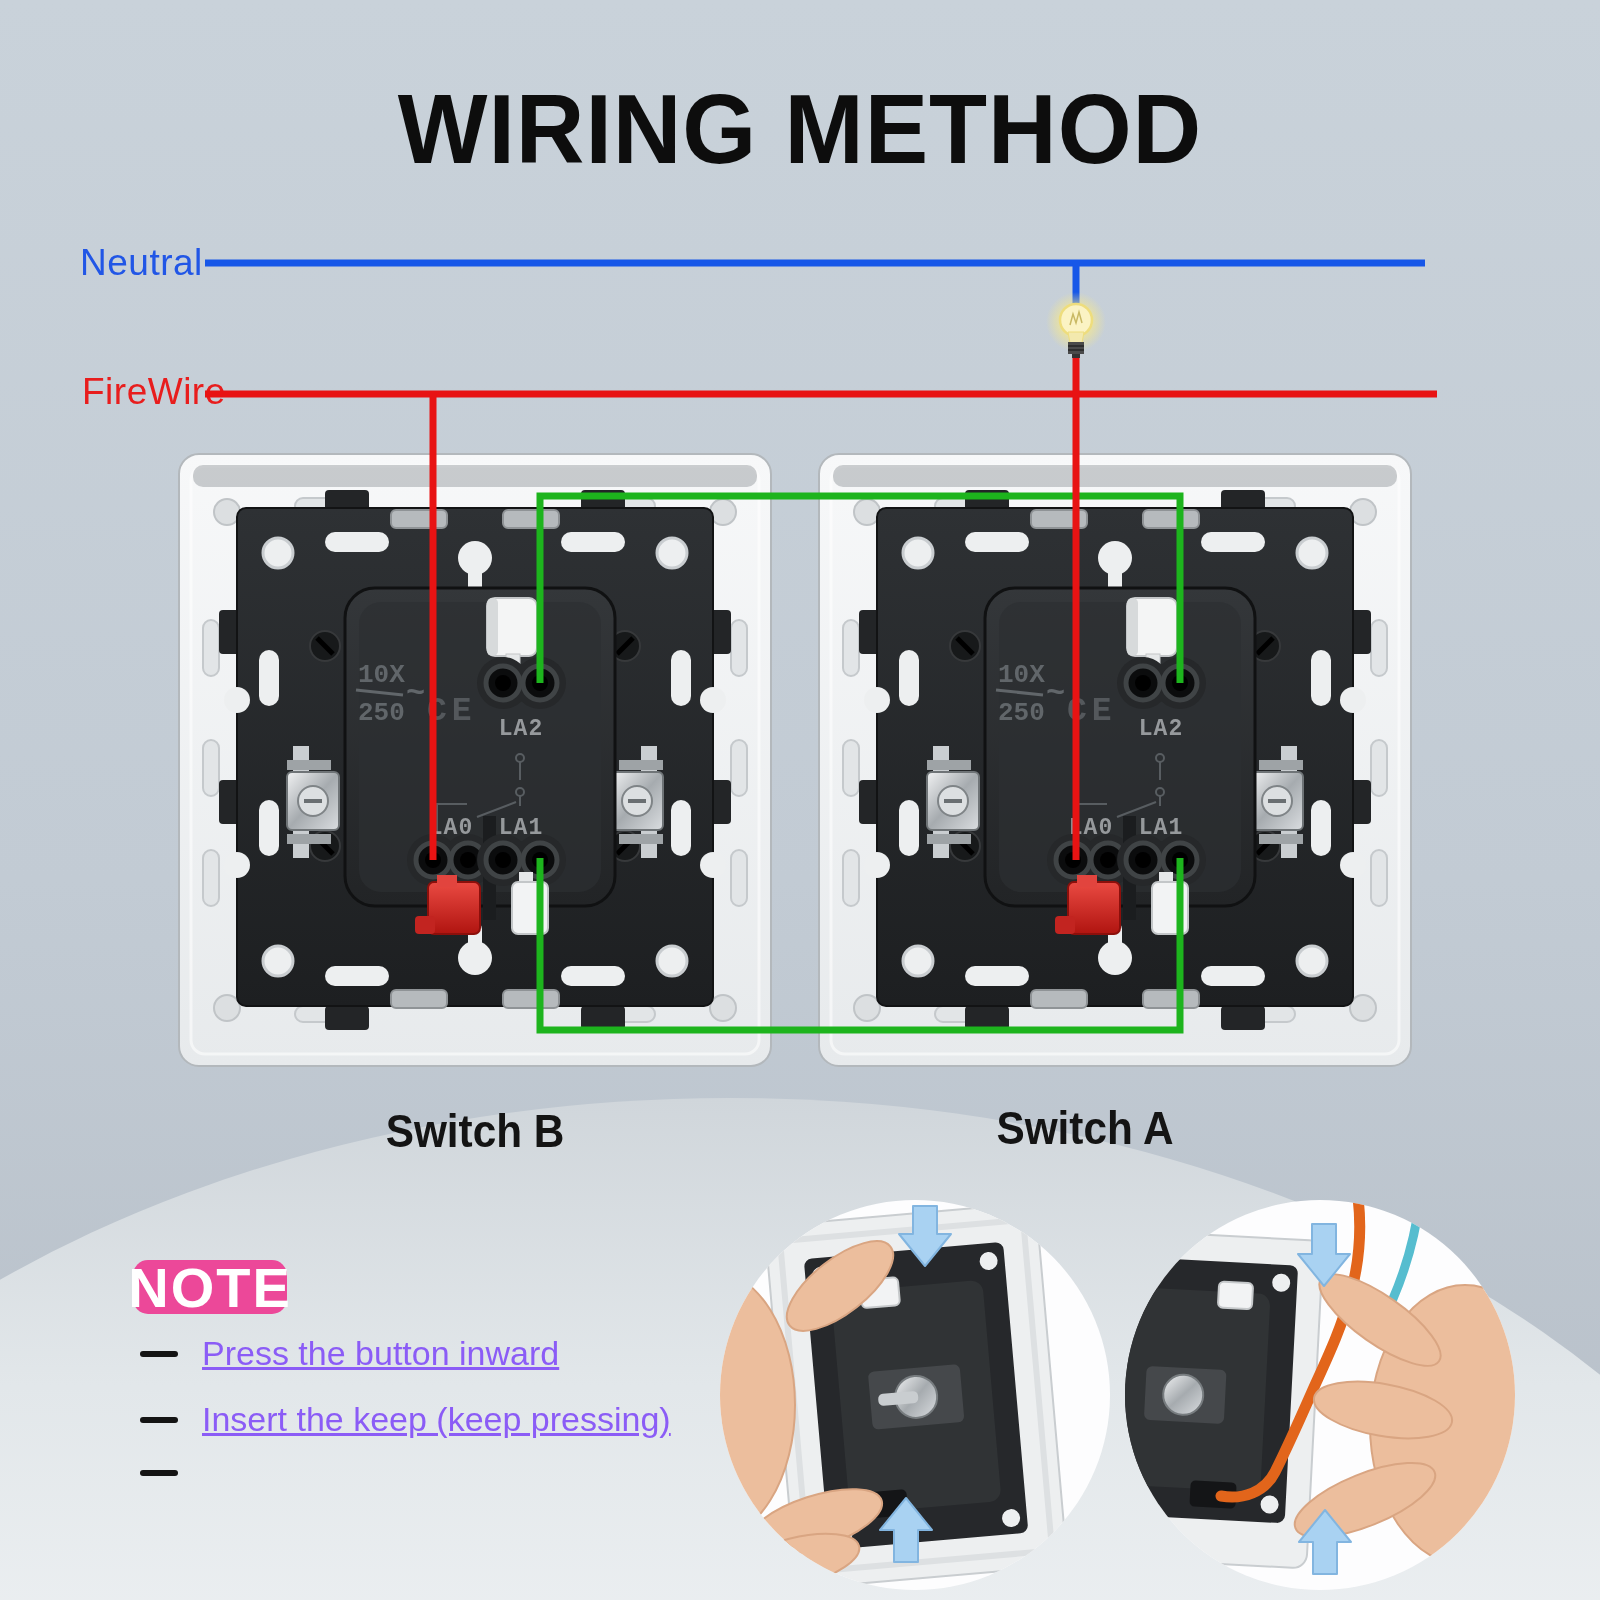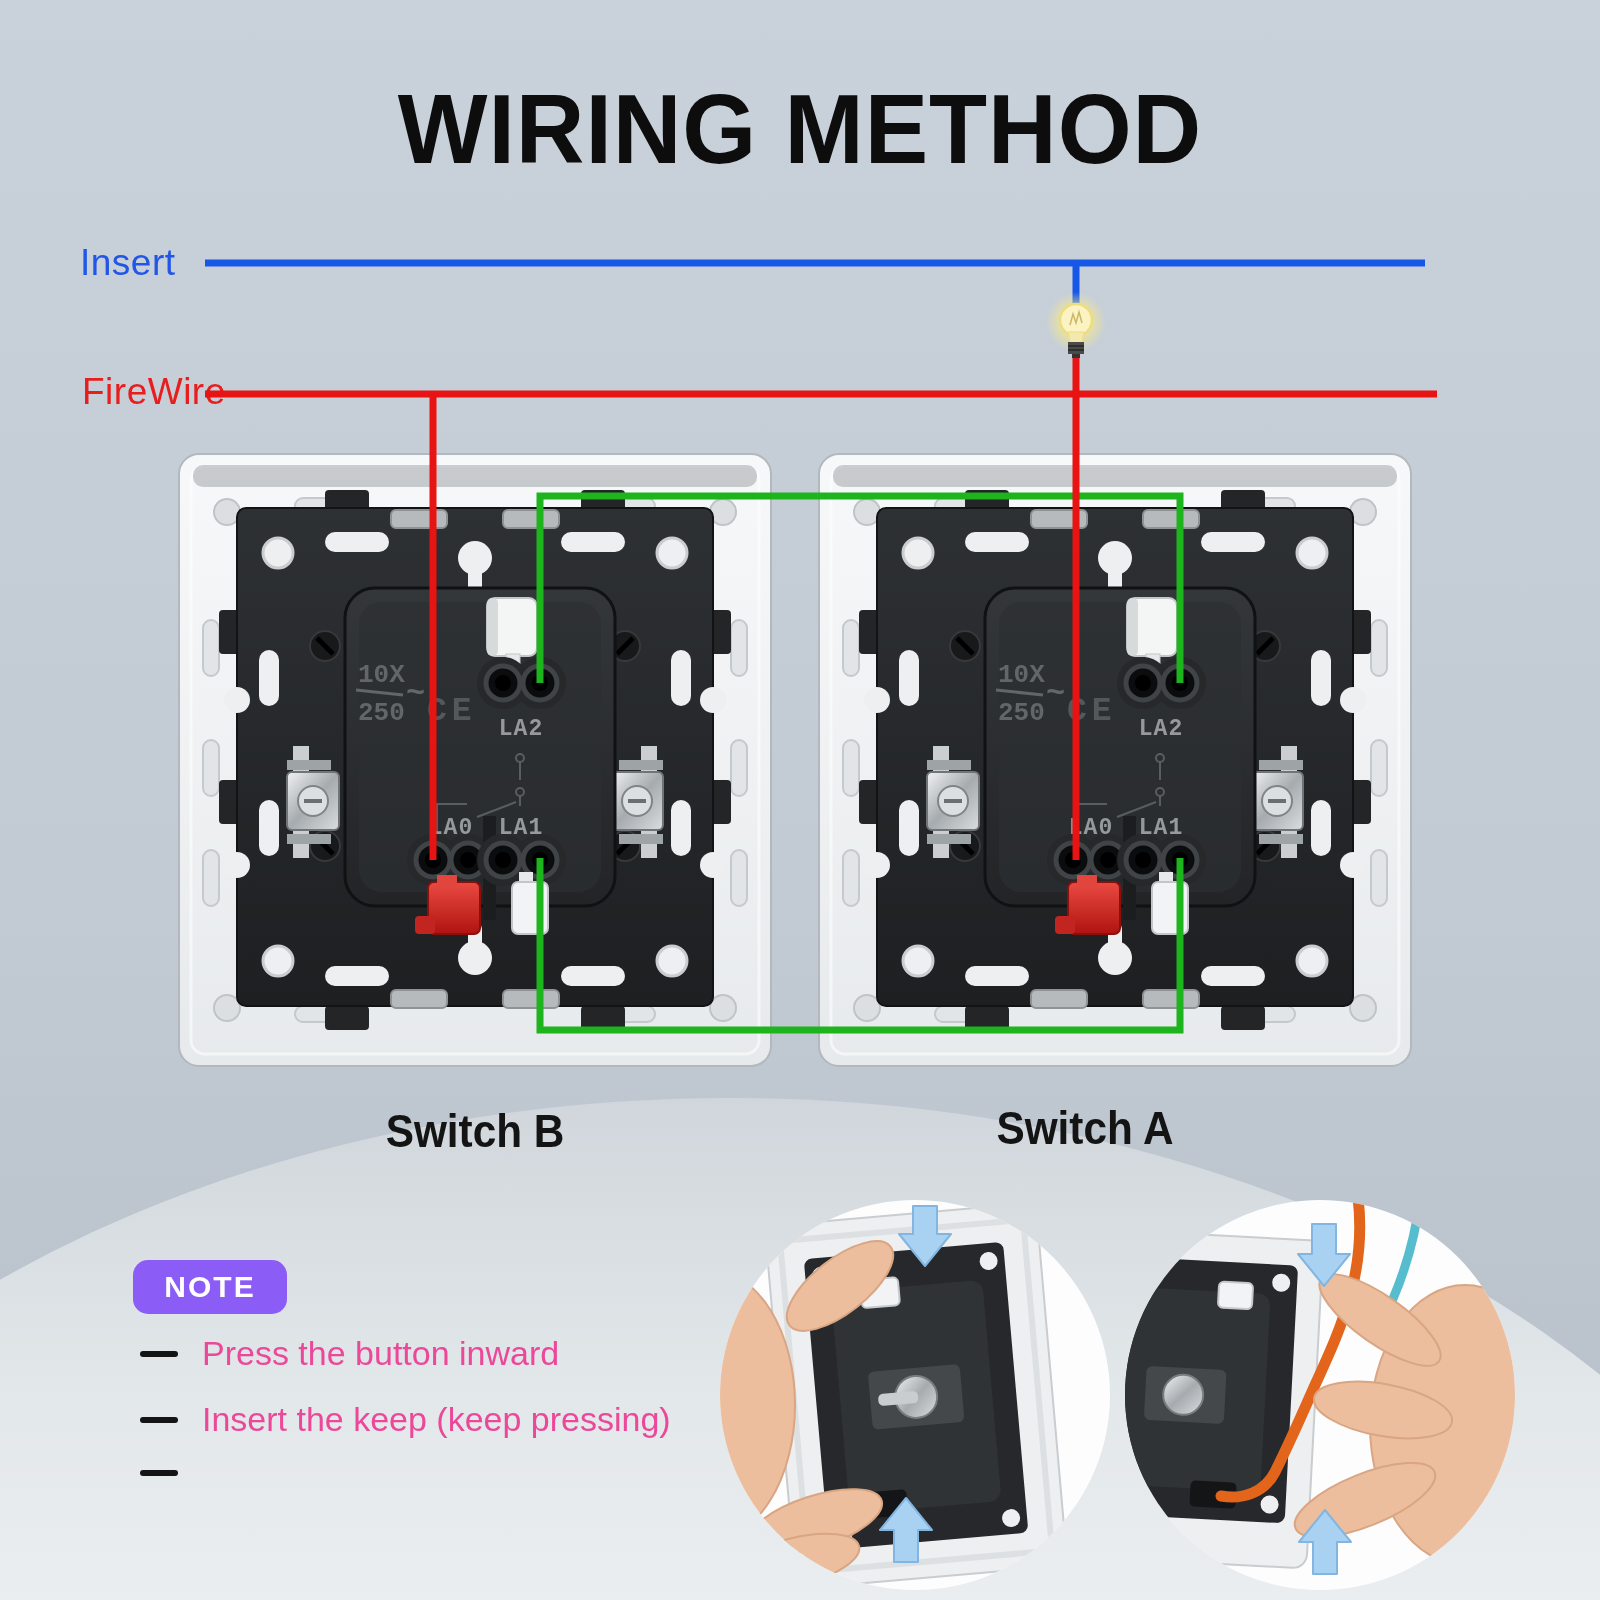--- a/index.html
+++ b/index.html
@@ -32,27 +32,27 @@
     font-size:47px;font-weight:bold;color:#141414;transform:scaleX(.9);}
   .switch-label-b{left:315px;top:1103px;}
   .switch-label-a{left:925px;top:1100px;}
 
   
   .wire-overlay{position:absolute;left:0;top:0;width:1600px;height:1600px;
     pointer-events:none;z-index:30;}
 
   
   .note-badge{position:absolute;left:133px;top:1260px;width:154px;height:54px;
-    background:#8b5cf6;border-radius:15px;color:#ffffff;font-size:30px;
+    background:#ec4899;border-radius:15px;color:#ffffff;font-size:56px;
     font-weight:bold;letter-spacing:2px;display:flex;align-items:center;
     justify-content:center;z-index:5;}
   .note-item{position:absolute;left:140px;display:flex;align-items:center;
     gap:24px;z-index:5;}
   .note-item .dash{width:38px;height:6px;background:#141414;border-radius:3px;flex:none;}
-  .note-item .txt{font-size:34px;color:#ec4899;}
+  .note-item .txt{font-size:34px;color:#8b5cf6;text-decoration:underline;}
   .note-item-1{top:1334px;}
   .note-item-2{top:1400px;}
   .note-item-3{top:1470px;}
 
   
   .photo-circle{position:absolute;width:390px;height:390px;z-index:6;}
   .photo-1{left:720px;top:1200px;}
   .photo-2{left:1125px;top:1200px;}
 </style>
 </head>
@@ -86,21 +86,21 @@
       <stop offset=".6" stop-color="#f7e98c" stop-opacity=".55"></stop>
       <stop offset="1" stop-color="#f7e98c" stop-opacity="0"></stop>
     </radialGradient>
   </defs>
 </svg>
 
 <div class="bg-ellipse"></div>
 
 <div class="title">WIRING METHOD</div>
 
-<div class="legend-label legend-neutral">Insert</div>
+<div class="legend-label legend-neutral">Neutral</div>
 <div class="legend-label legend-firewire">FireWire</div>
 
 <div class="switch-slot switch-b">
   <svg class="switch-svg" viewBox="0 0 600 620">
 
     <g>
       <rect x="4" y="4" width="592" height="612" rx="20" fill="url(#plateGrad)" stroke="#b3b8bc" stroke-width="2"></rect>
       <rect x="16" y="16" width="568" height="588" rx="14" fill="none" stroke="#ffffff" stroke-width="3" opacity=".55"></rect>
       <rect x="18" y="15" width="564" height="22" rx="10" fill="#82888d" opacity=".4"></rect>
       <g fill="#dcdfe1" stroke="#c0c4c7" stroke-width="2">

